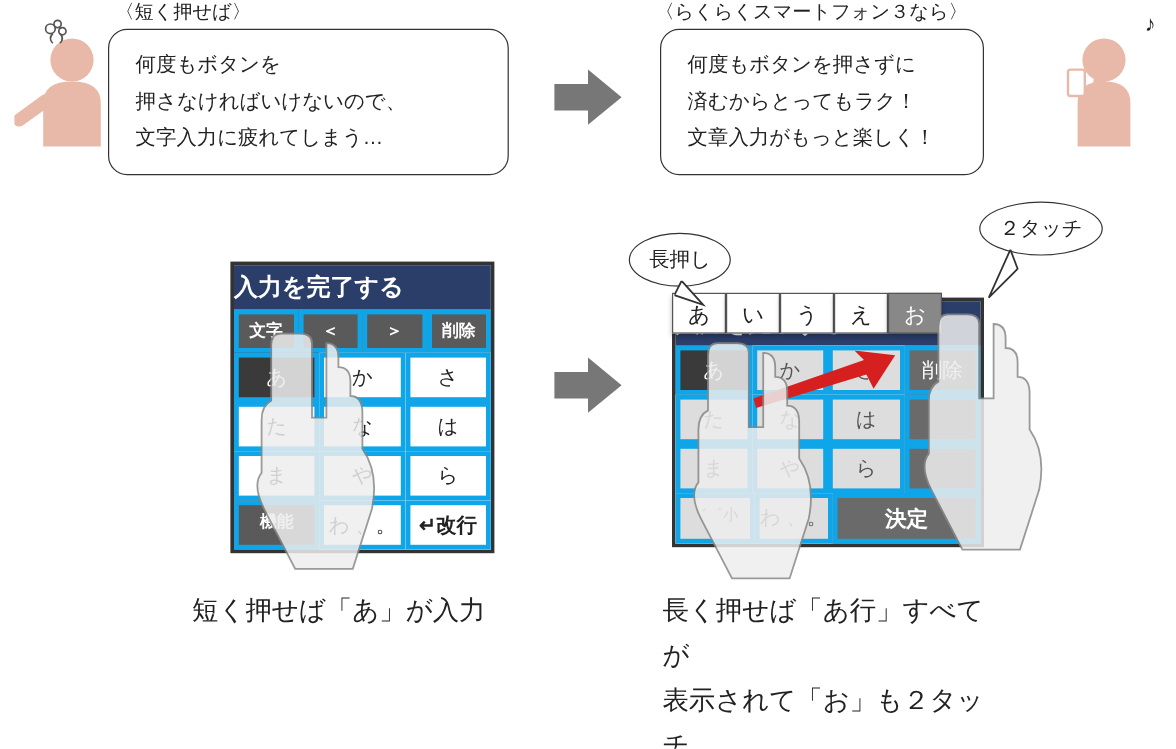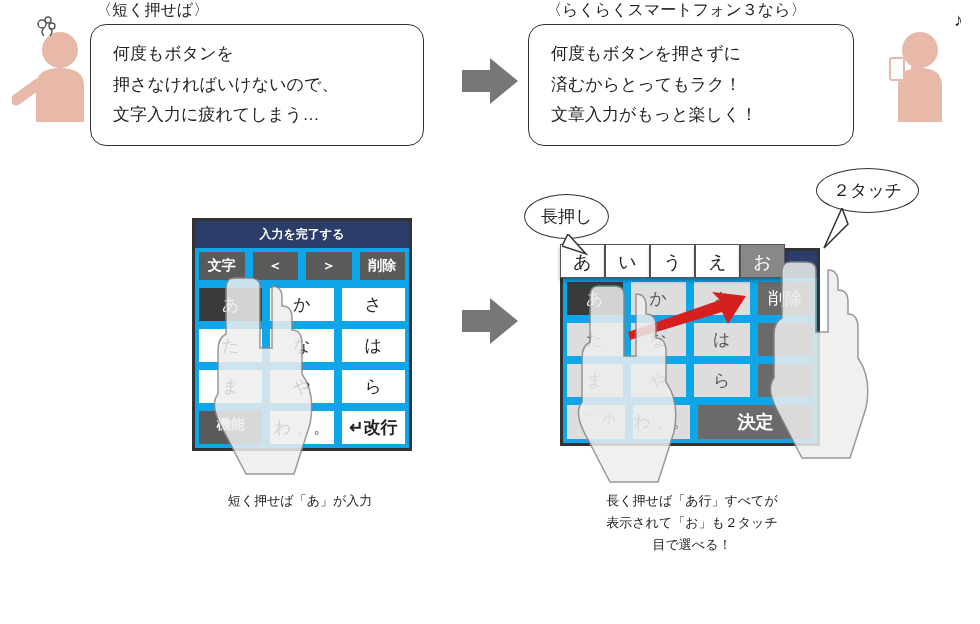--- a/index.html
+++ b/index.html
@@ -1,32 +1,32 @@
 <!DOCTYPE html>
 <html><head>
 <meta charset="utf-8">
 <style>
 *{box-sizing:border-box;margin:0;padding:0}
 body{font-family:"Hiragino Sans","Meiryo",sans-serif;width:980px;height:624px;background:#fff;position:relative;font-size:15px;color:#222}
 .heading{position:absolute;font-size:16px}
 .speech-box{position:absolute;border:1.5px solid #333;border-radius:16px;padding:14px 22px;line-height:1.8;font-size:17px;background:#fff}
 .big-arrow{position:absolute;width:60px;height:50px}
 .keypad{position:absolute;border:3px solid #333;background:#fff}
-.kp-header{background:#2b3d69;color:#fff;text-align:center;font-weight:bold;padding:5px 0;font-size:12px}
+.kp-header{background:#2b3d69;color:#fff;font-weight:bold;padding:5px 0;font-size:20px}
 .kp-row{display:flex}
 .kp-cell{flex:1;border:4px solid #0ea5e9;text-align:center;padding:5px 0;font-size:17px;background:#fff}
 .kp-dark{background:#5a5a5a;color:#fff;font-size:14px;font-weight:bold}
 .kp-sel{background:#3a3a3a;color:#fff}
 .kp-sel2{background:#6a6a6a;color:#fff}
 .kp-grey{background:#ddd;color:#555}
 .popup-row{position:absolute;display:flex}
 .popup-cell{width:45px;height:34px;border:1.5px solid #555;background:#fff;text-align:center;line-height:34px;font-size:18px;box-shadow:0 3px 4px rgba(0,0,0,.3)}
 .popup-sel{background:#888;color:#fff}
 .bubble{position:absolute;background:#fff;border:1.5px solid #333;border-radius:50%;padding:10px 16px;font-size:17px;text-align:left}
-.caption{position:absolute;text-align:center;font-size:13px;line-height:1.7;width:280px}
+.caption{position:absolute;font-size:22px;line-height:1.7;width:280px}
 .person{position:absolute}
 .finger{position:absolute;opacity:.85}
 .note{position:absolute;font-size:18px}
 </style>
 </head>
 <body>
 
 <div class="heading" style="left:96px;top:0">〈短く押せば〉</div>
 <div class="heading" style="left:546px;top:0">〈らくらくスマートフォン３なら〉</div>
 
@@ -47,21 +47,21 @@
   <path d="M18 108 L18 72 Q18 54 40 54 Q62 54 62 72 L62 108 Z" fill="#e8b9a8"></path>
   <path d="M28 70 L16 54" stroke="#e8b9a8" stroke-width="10" stroke-linecap="round"></path>
   <path d="M48 70 L36 54" stroke="#e8b9a8" stroke-width="10" stroke-linecap="round"></path>
   <rect x="10" y="44" width="14" height="22" rx="2" fill="#fff" stroke="#e8b9a8" stroke-width="2"></rect>
 </svg>
 <div class="note" style="left:954px;top:10px">♪</div>
 
 <div class="speech-box" style="left:90px;top:24px;width:334px"><span style="white-space:pre-line">何度もボタンを
 押さなければいけないので、
 文字入力に疲れてしまう…</span></div>
-<div class="speech-box" style="left:528px;top:24px;width:326px"><span style="white-space:pre-line">何度もボタンを押さずに
+<div class="speech-box" style="left:550px;top:24px;width:270px"><span style="white-space:pre-line">何度もボタンを押さずに
 済むからとってもラク！
 文章入力がもっと楽しく！</span></div>
 
 <svg class="big-arrow" style="left:460px;top:56px">
     <path d="M2 14 L30 14 L30 2 L58 25 L30 48 L30 36 L2 36 Z" fill="#777"></path>
   </svg>
 <svg class="big-arrow" style="left:460px;top:296px">
     <path d="M2 14 L30 14 L30 2 L58 25 L30 48 L30 36 L2 36 Z" fill="#777"></path>
   </svg>
 

